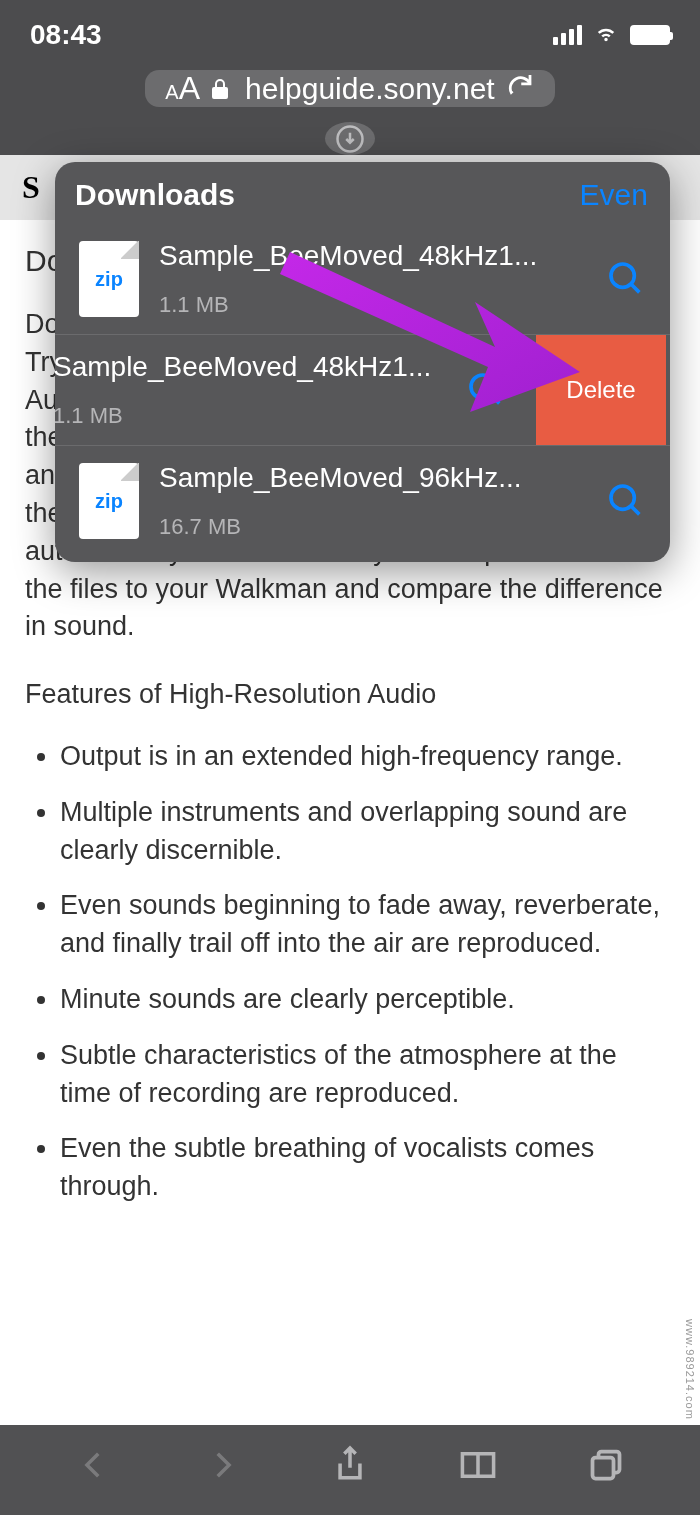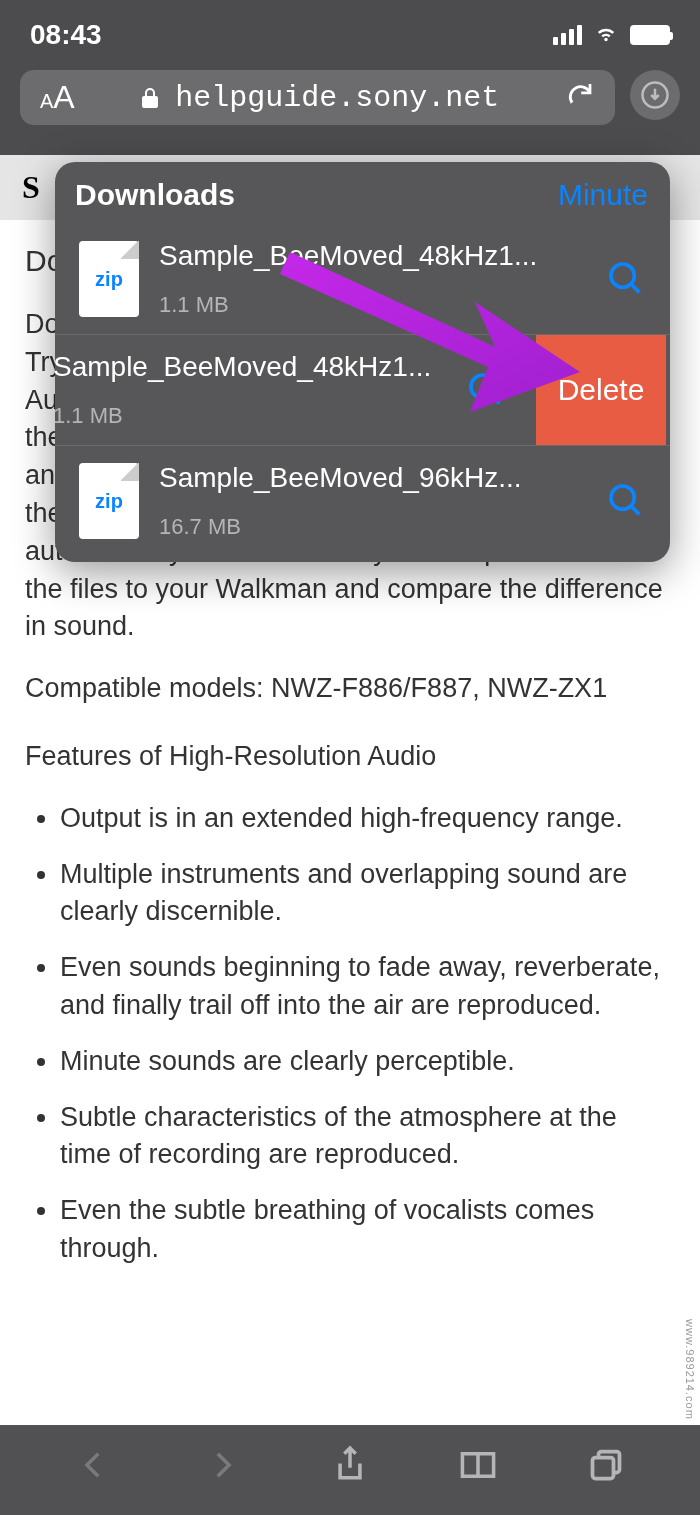--- a/index.html
+++ b/index.html
@@ -30,39 +30,40 @@
     .signal-bars div:nth-child(3) { height: 16px; }
     .signal-bars div:nth-child(4) { height: 20px; }
     .wifi-icon svg { width: 28px; height: 28px; fill: #fff; }
     .battery { width: 40px; height: 20px; border: 2px solid #fff; border-radius: 4px; position: relative; background: #fff; }
     .battery:after { content: ''; position: absolute; right: -5px; top: 5px; width: 3px; height: 8px; background: #fff; border-radius: 0 2px 2px 0; }
     
     .nav-bar {
       height: 85px;
       background: #4c4c4e;
       display: flex;
-      align-items: flex-start;
+      align-items: center;
       padding: 0 20px;
       gap: 15px;
+      flex-direction: column;
     }
     .url-bar {
       flex: 1;
       height: 55px;
       background: #6c6c6e;
       border-radius: 14px;
       display: flex;
       align-items: center;
       padding: 0 20px;
       color: #fff;
       font-size: 30px;
       gap: 10px;
     }
     .aa-btn { color: #fff; font-size: 24px; font-weight: 300; }
     .aa-btn b { font-size: 32px; }
-    .url-text { flex: 1; text-align: center; display: flex; align-items: center; justify-content: center; gap: 15px; font-family: Liberation Mono, monospace; }
+    .url-text { flex: 1; text-align: center; display: flex; align-items: center; justify-content: center; gap: 15px; }
     .dl-circle {
       width: 50px; height: 50px;
       border-radius: 50%;
       background: #6c6c6e;
       display: flex;
       align-items: center;
       justify-content: center;
     }
     
     .page-content {
@@ -162,21 +163,21 @@
     .dl-info { flex: 1; min-width: 0; }
     .dl-name { color: #fff; font-size: 28px; white-space: nowrap; overflow: hidden; text-overflow: ellipsis; }
     .dl-size { color: #b5b5b7; font-size: 22px; margin-top: 20px; }
     .mag-btn { width: 40px; height: 40px; flex-shrink: 0; }
     
     .swiped-row { padding-left: 0; }
     .swiped-row .dl-info { margin-left: -2px; }
     .delete-btn {
       background: #e85c43;
       color: #fff;
-      font-size: 30px;
+      font-size: 24px;
       display: flex;
       align-items: center;
       justify-content: center;
       width: 130px;
       align-self: stretch;
       margin: -16px -20px -16px 10px;
     }
     
     .arrow-annotation {
       position: absolute;
@@ -262,37 +263,36 @@
     <p style="font-weight:400; font-size:30px;"><span>Do</span></p>
     <p>
       <span>Do</span><br>
       <span>Try</span><br>
       <span>Au</span><br>
       <span>the</span><br>
       <span>an</span><br>
       <span>the</span><br>
       <span>automatically downloaded to your computer. Transfer the files to your Walkman and compare the difference in sound.</span>
     </p>
-    <p>Compatible models: NWZ-F886/F887, NWZ-ZX1</p>
     <p class="feature-title">Features of High-Resolution Audio</p>
     <ul>
       <li>Output is in an extended high-frequency range.</li>
       <li>Multiple instruments and overlapping sound are clearly discernible.</li>
       <li>Even sounds beginning to fade away, reverberate, and finally trail off into the air are reproduced.</li>
       <li>Minute sounds are clearly perceptible.</li>
       <li>Subtle characteristics of the atmosphere at the time of recording are reproduced.</li>
       <li>Even the subtle breathing of vocalists comes through.</li>
     </ul>
   </div>
 </div>
 
 <div class="popover">
   <div class="popover-header">
     <span class="popover-title">Downloads</span>
-    <span class="clear-btn">Minute</span>
+    <span class="clear-btn">Even</span>
   </div>
   <div class="dl-list">
 
     <div class="dl-item">
       <div class="file-icon">zip</div>
       <div class="dl-info">
         <div class="dl-name">Sample_BeeMoved_48kHz1...</div>
         <div class="dl-size">1.1 MB</div>
       </div>
       <span class="mag-btn">

